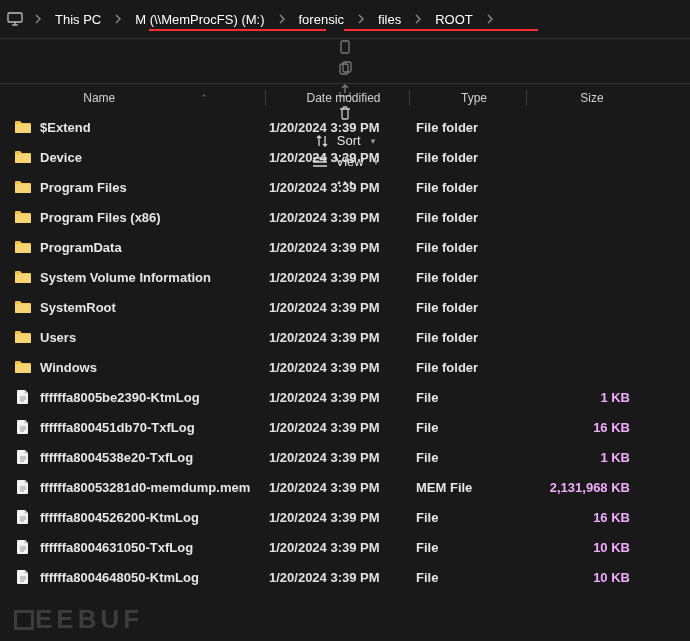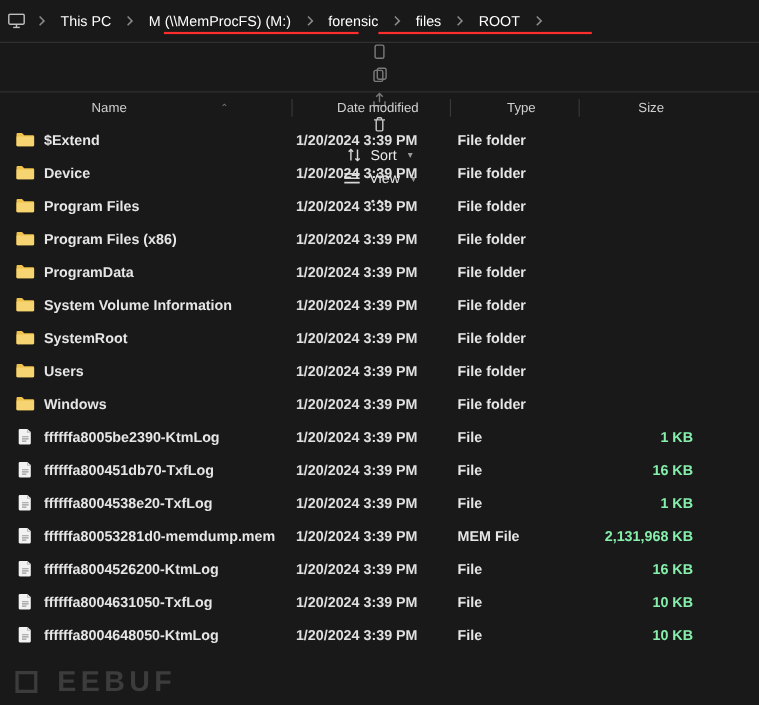--- a/index.html
+++ b/index.html
@@ -71,37 +71,37 @@
     align-items:center;
     height:30px;
     font-size:13px;
     color:#e6e6e6;
     font-weight:bold;
   }
   .cell { overflow:hidden; white-space:nowrap; }
   .c-name { width:265px; padding-left:14px; display:flex; align-items:center; gap:8px;}
   .c-date { width:145px; padding-left:4px; color:#e0e0e0;}
   .c-type { width:118px; padding-left:6px;}
-  .c-size { width:120px; padding-right:18px; text-align:right; color:#86efac;}
+  .c-size { width:120px; padding-right:18px; text-align:right; color:#f0abfc;}
 
   .ficon { width:18px; height:18px; display:flex; align-items:center; justify-content:center; flex-shrink:0;}
   
   
   .watermark {
     position:absolute;
     left:14px;
     bottom:6px;
     font-family: Arial, sans-serif;
     font-size:26px;
     font-weight:700;
     letter-spacing:4px;
     color:rgba(90,90,90,0.55);
     display:flex;
     align-items:center;
-    gap:18px;
+    gap:1px;
   }
   .wm-box{ width:20px; height:20px; border:3px solid rgba(90,90,90,0.55); display:inline-block;}
   
   svg{display:block;}
 </style>
 </head>
 <body>
 
 <div class="breadcrumb-row">
   <div class="bc-icon">

